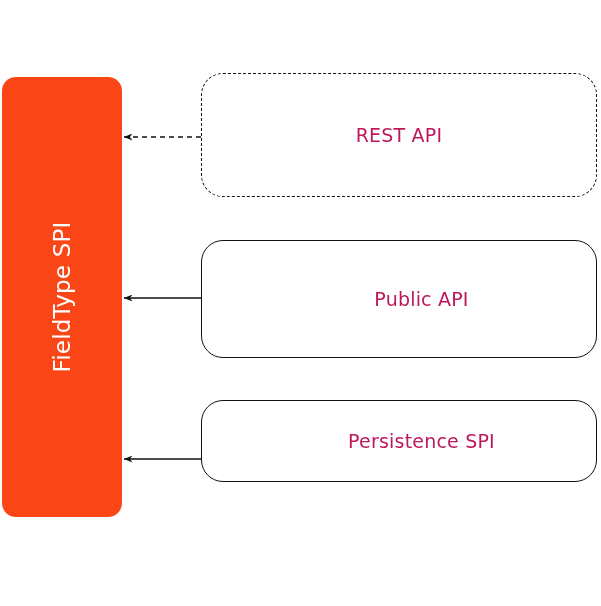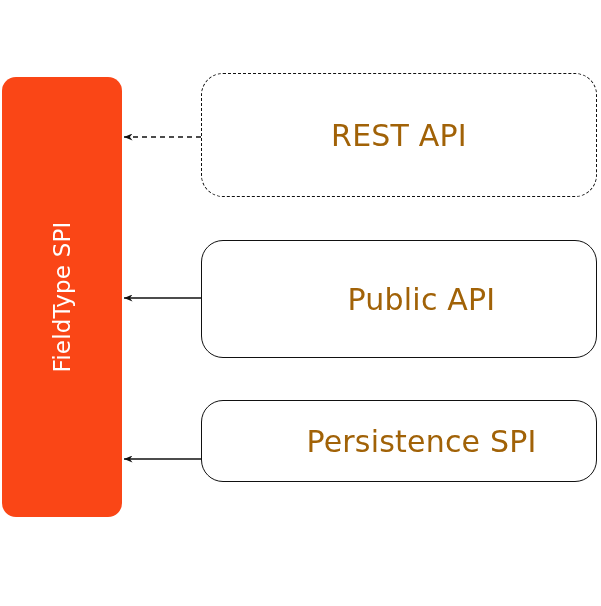--- a/index.html
+++ b/index.html
@@ -52,22 +52,22 @@
     left: 201px;
     width: 396px;
     background: #ffffff;
     box-sizing: border-box;
     border-radius: 22px;
     display: flex;
     align-items: center;
     justify-content: center;
   }
   .node-box-label {
-    color: #a16207;
-    font-size: 30px;
+    color: #be185d;
+    font-size: 19px;
     letter-spacing: 0.2px;
     white-space: nowrap;
   }
 
   .node-box.style-dashed {
     border: 1.4px dashed #111111;
   }
   .node-box.style-solid {
     border: 1.4px solid #111111;
     padding-left: 45px;

